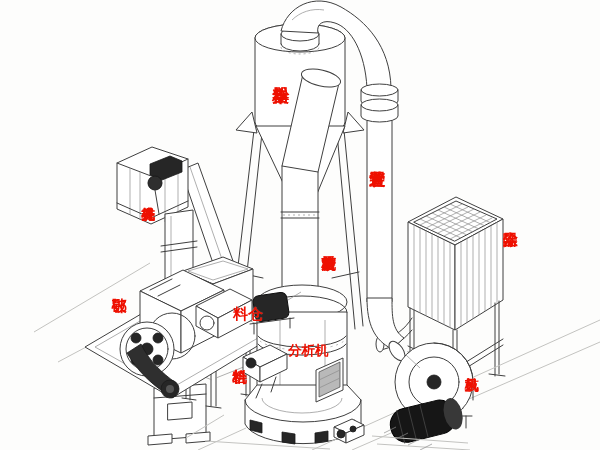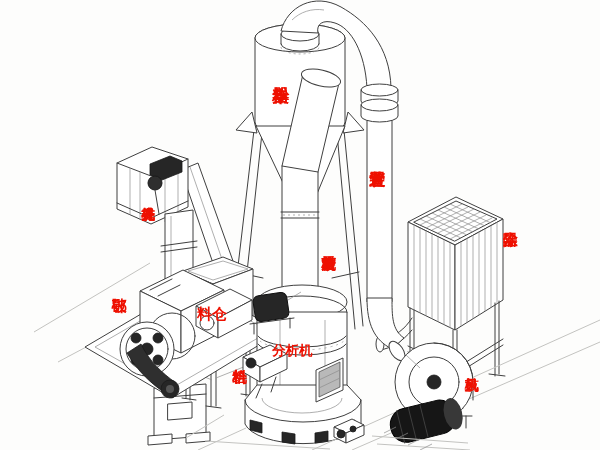--- a/index.html
+++ b/index.html
@@ -239,19 +239,19 @@
       <path class="lt" d="M186,438 L224,415 M198,450 L246,428"></path>
     </g>
   </svg>
 
 
   <div class="lbl v" style="left:272px;top:73px;font-size:17px;">集粉器</div>
   <div class="lbl v" style="left:369px;top:158px;font-size:16px;">管道装置</div>
   <div class="lbl v" style="left:503px;top:220px;font-size:15px;">除尘器</div>
   <div class="lbl v" style="left:141px;top:196px;font-size:13.5px;">斗式提升机</div>
   <div class="lbl v" style="left:112px;top:286px;font-size:15px;">鄂破</div>
-  <div class="lbl" style="left:197px;top:306px;font-size:15px;">料仓</div>
+  <div class="lbl" style="left:197px;top:306px;font-size:15px;padding-left:36px;">料仓</div>
   <div class="lbl v" style="left:321px;top:244px;font-size:14.5px;">雷蒙磨粉机</div>
-  <div class="lbl" style="left:272px;top:344px;font-size:13.5px;text-align:right;">分析机</div>
+  <div class="lbl" style="left:288px;top:344px;font-size:13.5px;text-align:right;">分析机</div>
   <div class="lbl v" style="left:232px;top:357px;font-size:14.5px;">给料机</div>
   <div class="lbl v" style="left:465px;top:367px;font-size:14px;">鼓风机</div>
 
 </div>
 
 </body></html>

